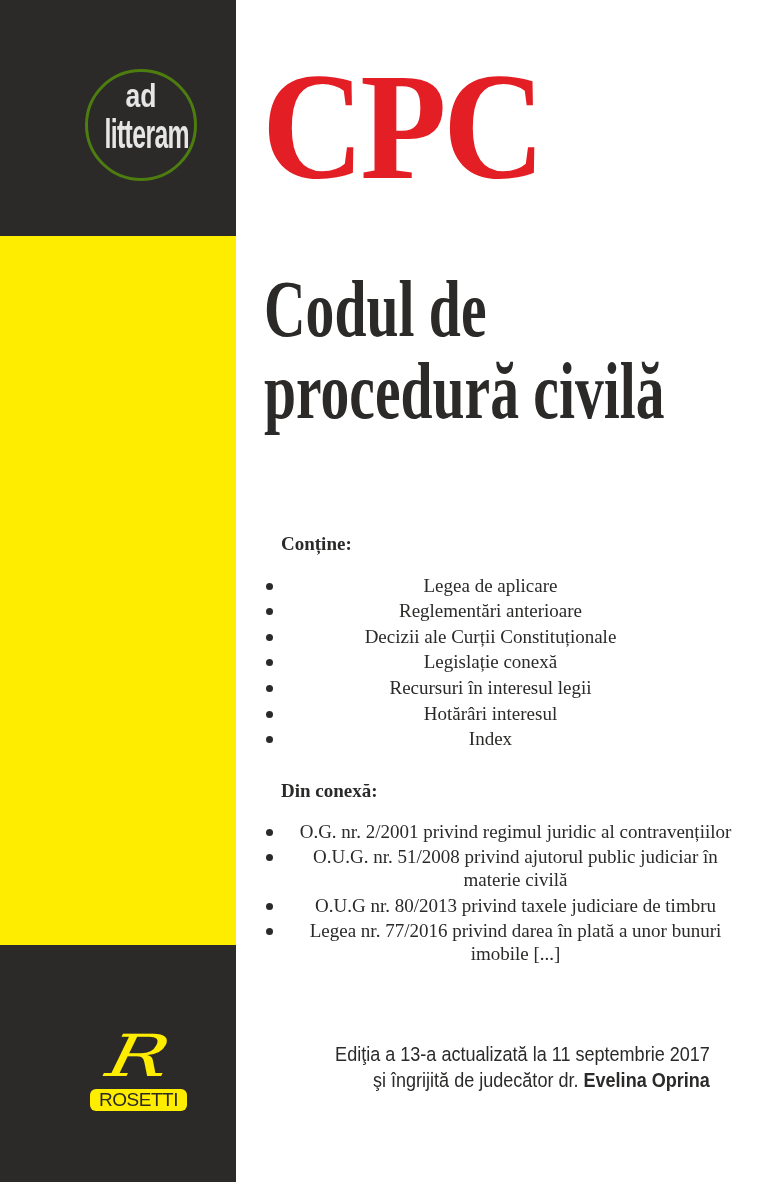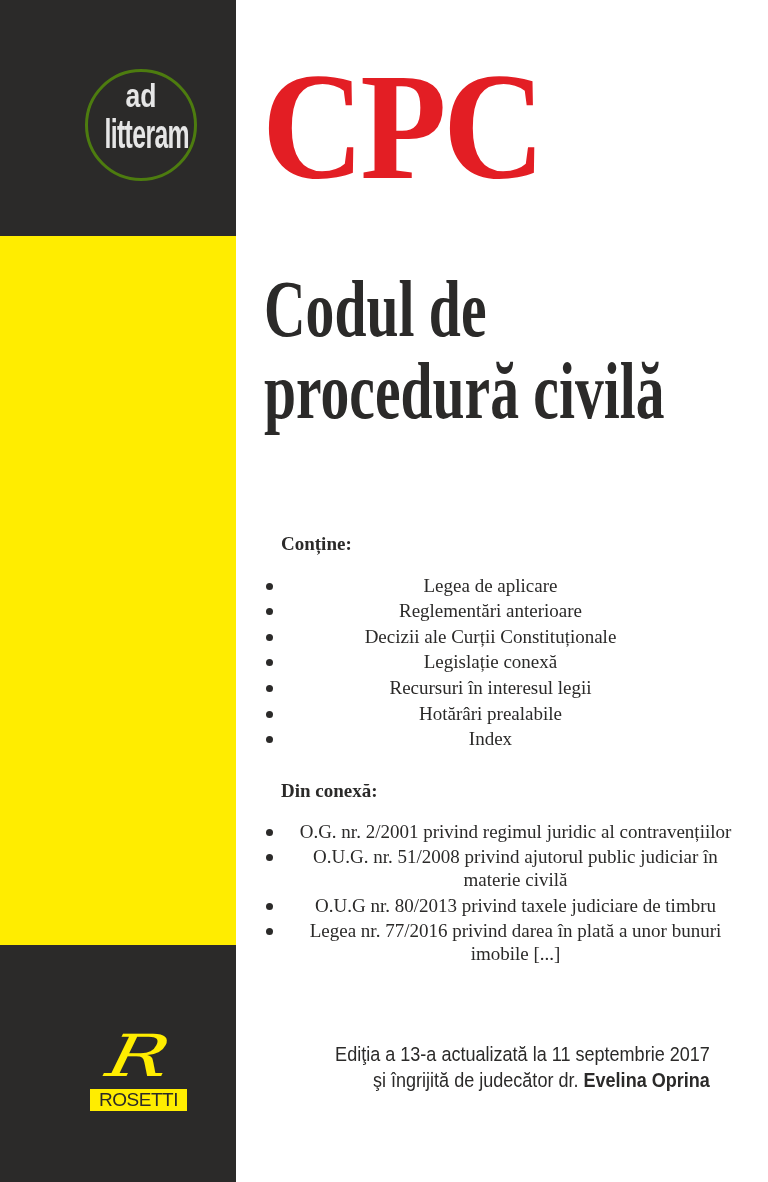--- a/index.html
+++ b/index.html
@@ -14,21 +14,21 @@
     font-family: "Liberation Sans", sans-serif; font-weight: bold; font-size: 34px; line-height: 34px;
     transform: scaleX(0.78); }
   .logo-ad .l2 { position: absolute; left: -6px; right: -6px; top: 40px; text-align: center; color: #e6e6e6;
     font-family: "Liberation Sans", sans-serif; font-weight: bold; font-size: 40px; line-height: 44px; letter-spacing: -1px;
     transform: scaleX(0.62); }
 
   .logo-rosetti { position: absolute; left: 90px; top: 1034px; width: 97px; height: 77px; }
   .logo-rosetti .r { position: absolute; left: 0; right: 0; top: -8px; text-align: center; color: #ffed00;
     font-family: "DejaVu Serif", serif; font-style: italic; font-size: 58px; line-height: 60px; transform: skewX(-12deg) scaleX(1.4); }
   .logo-rosetti .box { position: absolute; left: 0; right: 0; bottom: 0; height: 22px; background: #ffed00; color: #2b2a29;
-    font-family: "Liberation Sans", sans-serif; font-size: 19px; line-height: 22px; text-align: center; letter-spacing: -0.5px; }
+    font-family: "Liberation Sans", sans-serif; font-size: 19px; line-height: 22px; text-align: center; letter-spacing: -0.5px; border-radius: 6px; }
 
   .cpc { position: absolute; left: 262px; top: 52px; color: #e31e24; font-family: "Liberation Serif", serif; font-weight: bold;
     font-size: 152px; line-height: 150px; letter-spacing: -4px; transform-origin: left top; transform: scaleX(0.93); }
 
   .title { position: absolute; left: 264px; top: 268px; color: #2b2a29; font-family: "Liberation Serif", serif; font-weight: bold;
     font-size: 80px; line-height: 82px; transform-origin: left top; transform: scaleX(0.72); white-space: nowrap; }
 
   .section { position: absolute; left: 265px; color: #2b2a29; font-family: "Liberation Serif", serif; font-size: 19px; }
   .section h3 { margin: 16px; font-size: 19px; font-weight: bold; line-height: 25.6px; }
   .section ul { list-style: none; margin: 0; padding: 0; }
@@ -63,21 +63,21 @@
 </div>
 
 <div class="section sec1">
   <h3>Conține:</h3>
   <ul>
     <li>Legea de aplicare</li>
     <li>Reglementări anterioare</li>
     <li>Decizii ale Curții Constituționale</li>
     <li>Legislație conexă</li>
     <li>Recursuri în interesul legii</li>
-    <li>Hotărâri prealabile</li>
+    <li>Hotărâri interesul</li>
     <li>Index</li>
   </ul>
 </div>
 
 <div class="section sec2">
   <h3>Din conexă:</h3>
   <ul>
     <li>O.G. nr. 2/2001 privind regimul juridic al contravențiilor</li>
     <li>O.U.G. nr. 51/2008 privind ajutorul public judiciar în materie civilă</li>
     <li>O.U.G nr. 80/2013 privind taxele judiciare de timbru</li>

